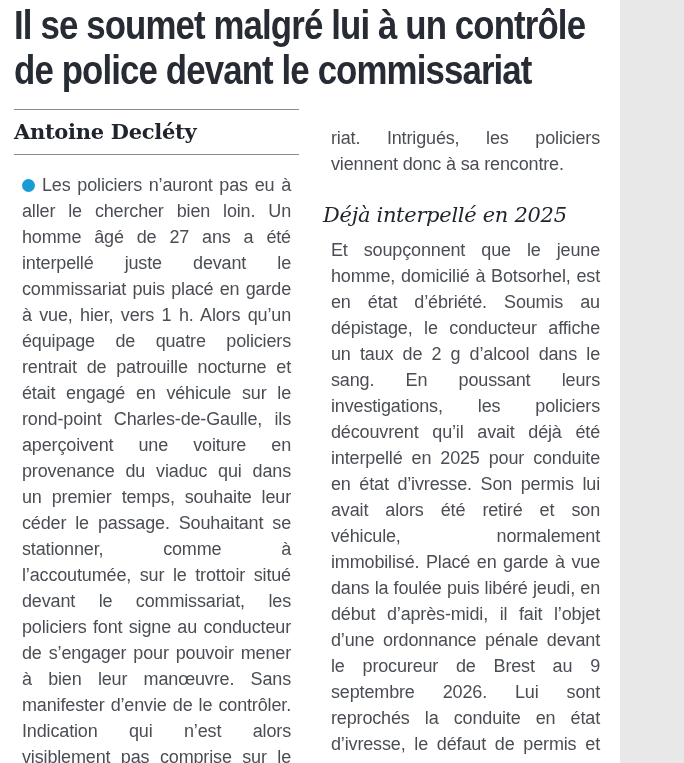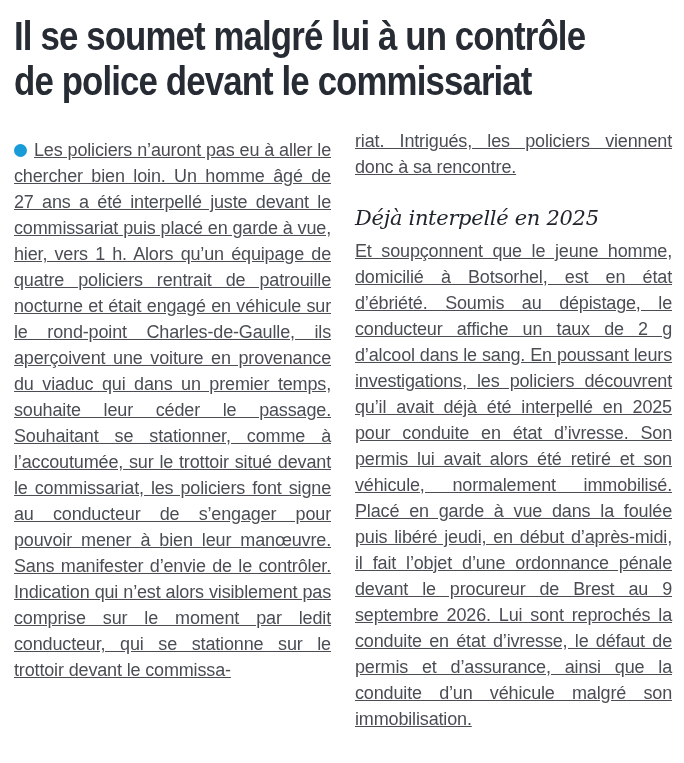--- a/index.html
+++ b/index.html
@@ -1,21 +1,21 @@
 <!DOCTYPE html>
 <html lang="fr"><head>
 <meta charset="utf-8">
 <style>
   html,body{margin:0;padding:0;background:#e8e8e8;}
   .page{
     position:relative;
-    width:684px;height:763px;
+    width:620px;height:763px;
     background:#ffffff;
     box-sizing:border-box;
-    padding:14px 12px 0 14px;
+    padding:3px 12px 0 14px;
     overflow:hidden;
     font-family:"Liberation Sans",sans-serif;
   }
   
   .headline{margin:0 0 16px 0;color:#272b33;}
   .headline .hl-line{
     font-family:"Liberation Sans",sans-serif;
     font-weight:bold;
     font-size:40px;
     line-height:45px;
@@ -36,29 +36,28 @@
   .byline{
     font-family:"DejaVu Serif","Liberation Serif",serif;
     font-weight:bold;
     font-size:21px;
     line-height:30px;
     color:#20242c;
     letter-spacing:-0.3px;
   }
   
   .body-text{
-    margin:0;
+    margin:8px;
     font-size:18px;
     line-height:26px;
     letter-spacing:-0.15px;
     color:#4a4e54;
     text-align:justify;
     -webkit-hyphens:auto;
     hyphens:auto;
-    text-decoration:underline;
   }
   .col-left .body-text{margin-top:17px;}
   .col-right{padding-top:8px;}
   .bullet{
     display:inline-block;
     width:13px;height:13px;
     border-radius:50%;
     background:#189bd7;
     margin-right:7px;
     vertical-align:-1px;
@@ -80,20 +79,23 @@
 <div class="page">
 
   <h1 class="headline">
     <div class="hl-line">Il se soumet malgré lui à un contrôle</div>
     <div class="hl-line">de police devant le commissariat</div>
   </h1>
 
   <div class="columns">
 
     <div class="col col-left">
+      <div class="byline-block">
+        <div class="byline">Antoine Decléty</div>
+      </div>
       <p class="body-text"><span class="bullet"></span><span>Les policiers n’auront pas eu à aller le chercher bien loin. Un homme âgé de 27 ans a été interpellé juste devant le commissariat puis placé en garde à vue, hier, vers 1 h. Alors qu’un équipage de quatre policiers rentrait de patrouille nocturne et était engagé en véhicule sur le rond-point Charles-de-Gaulle, ils aperçoivent une voiture en provenance du viaduc qui dans un premier temps, souhaite leur céder le passage. Souhaitant se stationner, comme à l’accoutumée, sur le trottoir situé devant le commissariat, les policiers font signe au conducteur de s’engager pour pouvoir mener à bien leur manœuvre. Sans manifester d’envie de le contrôler. Indication qui n’est alors visiblement pas comprise sur le moment par ledit conducteur, qui se stationne sur le trottoir devant le commissa-</span></p>
     </div>
 
     <div class="col col-right">
       <p class="body-text">riat. Intrigués, les policiers viennent donc à sa rencontre.</p>
       <h2 class="crosshead">Déjà interpellé en 2025</h2>
       <p class="body-text">Et soupçonnent que le jeune homme, domicilié à Botsorhel, est en état d’ébriété. Soumis au dépistage, le conducteur affiche un taux de 2 g d’alcool dans le sang. En poussant leurs investigations, les policiers découvrent qu’il avait déjà été interpellé en 2025 pour conduite en état d’ivresse. Son permis lui avait alors été retiré et son véhicule, normalement immobilisé. Placé en garde à vue dans la foulée puis libéré jeudi, en début d’après-midi, il fait l’objet d’une ordonnance pénale devant le procureur de Brest au 9 septembre 2026. Lui sont reprochés la conduite en état d’ivresse, le défaut de permis et d’assurance, ainsi que la conduite d’un véhicule malgré son immobilisation.</p>
     </div>
 
   </div>

